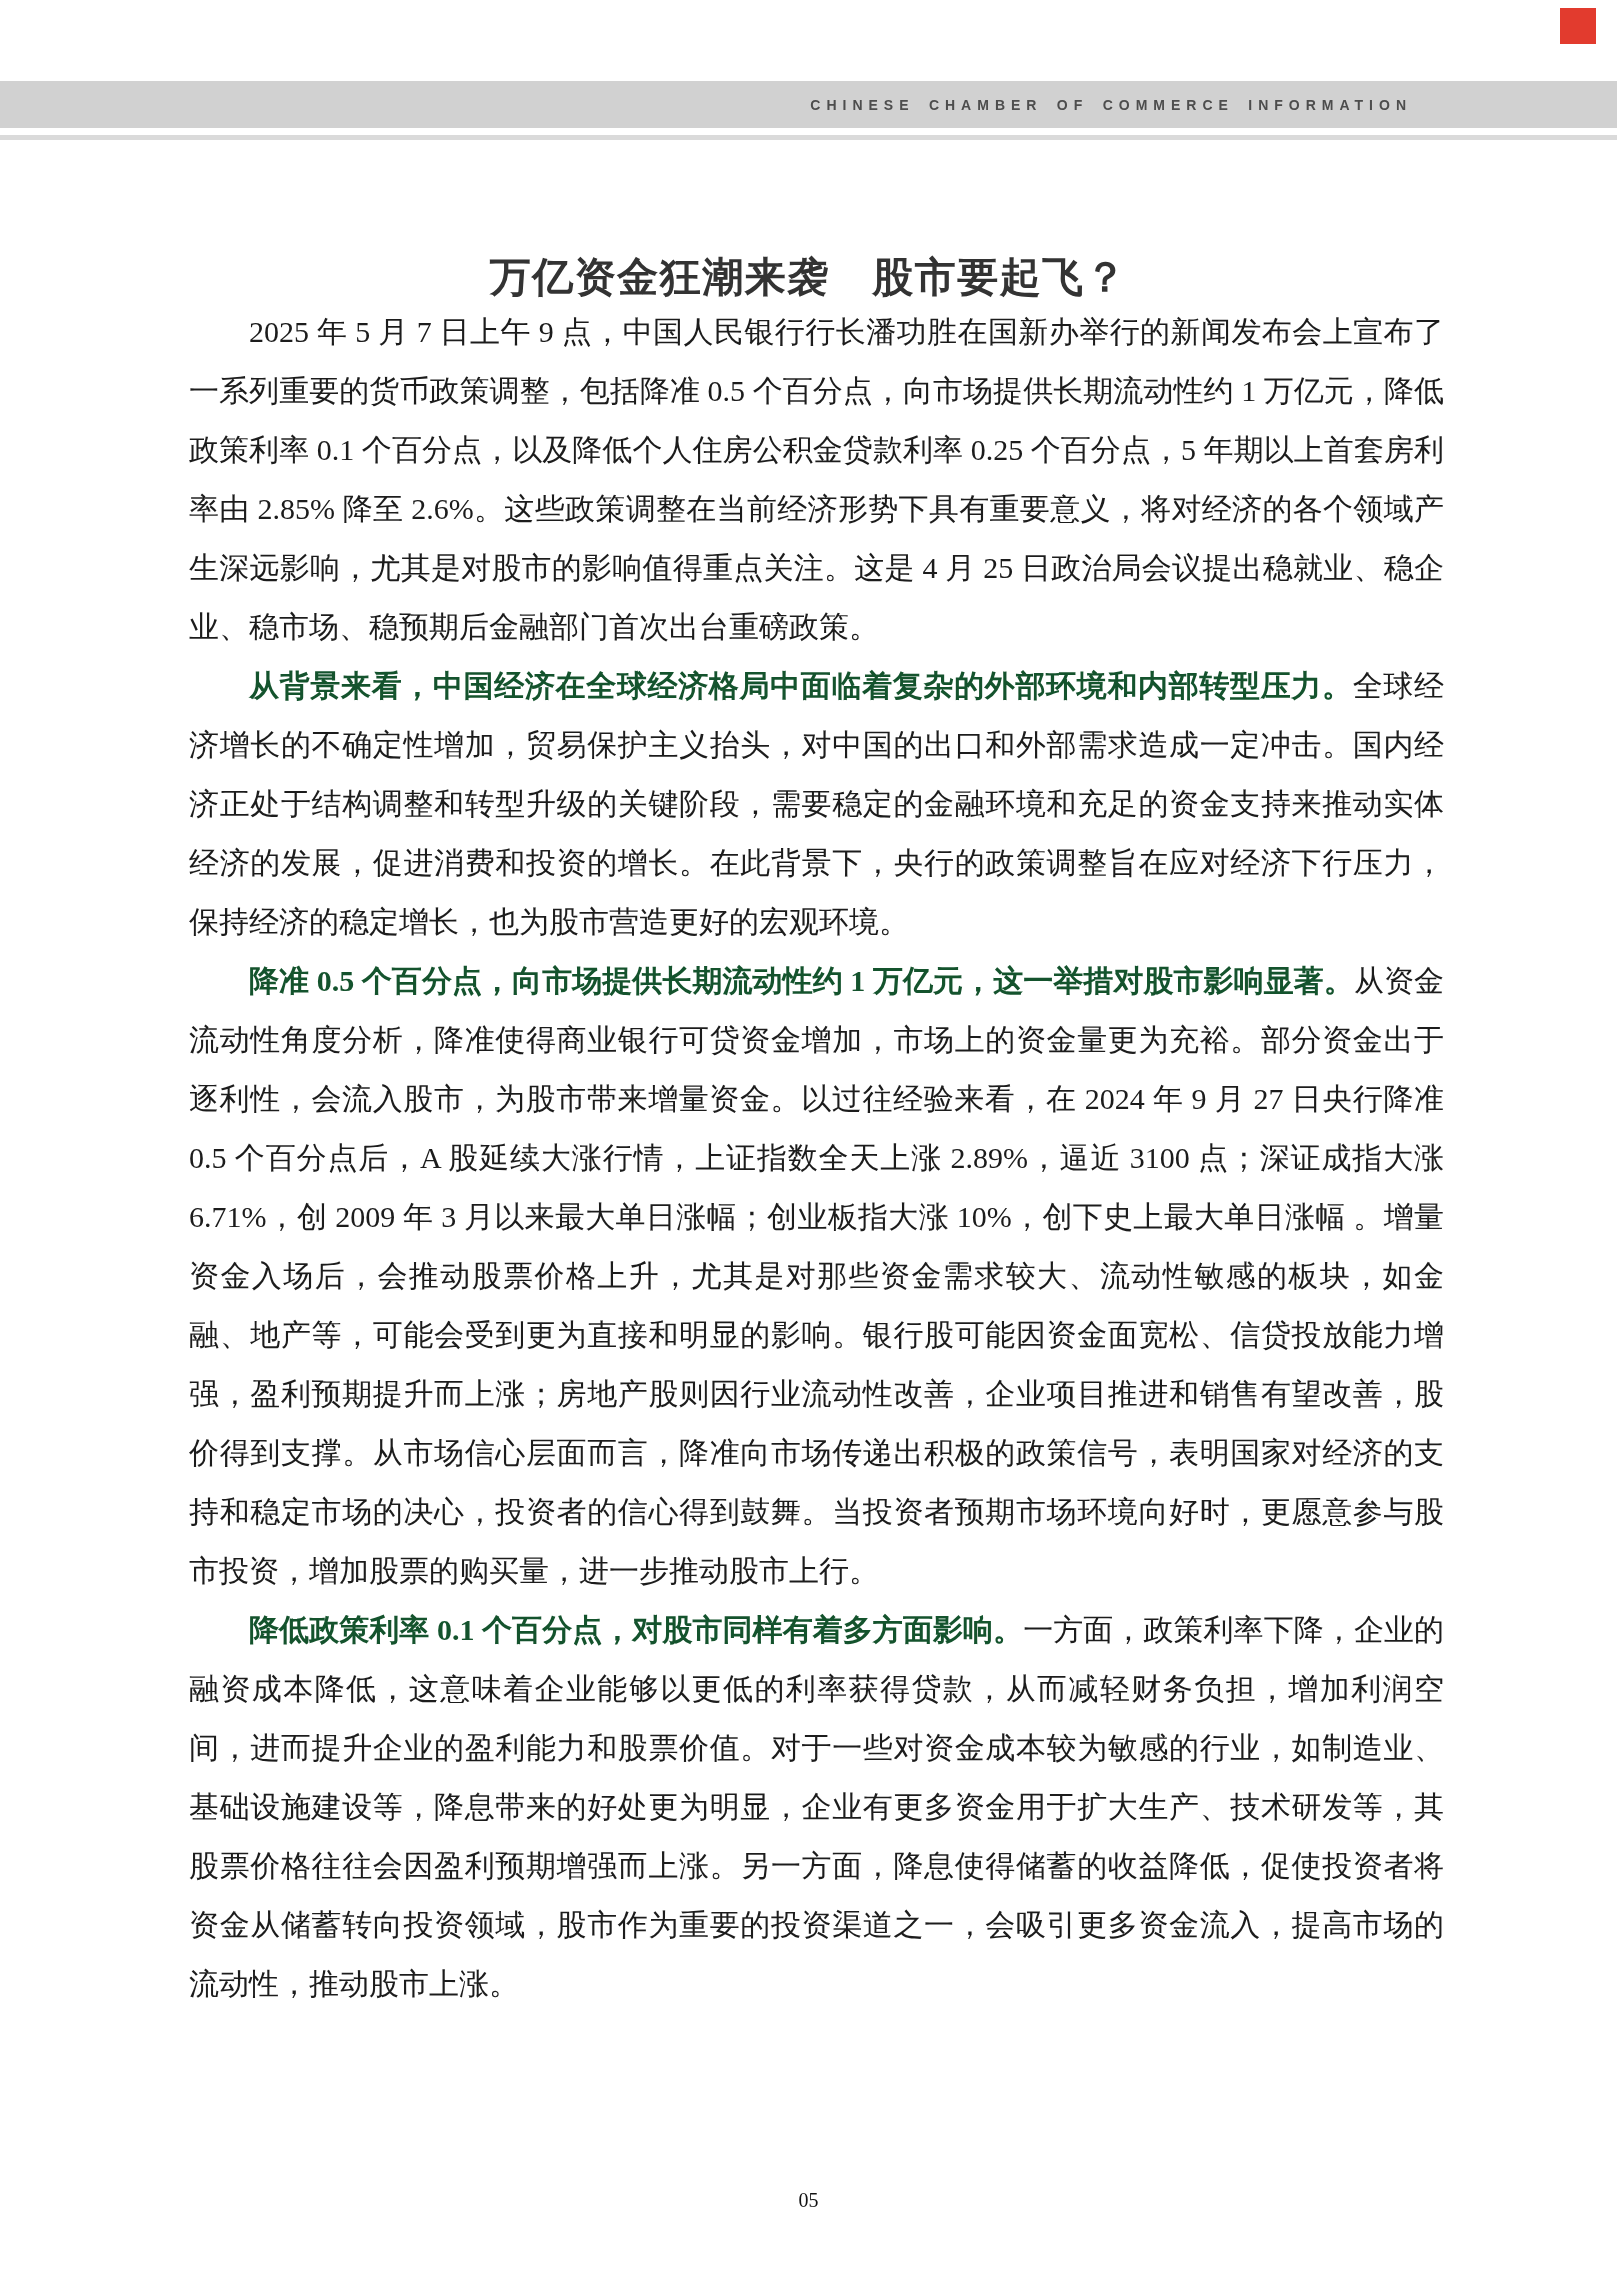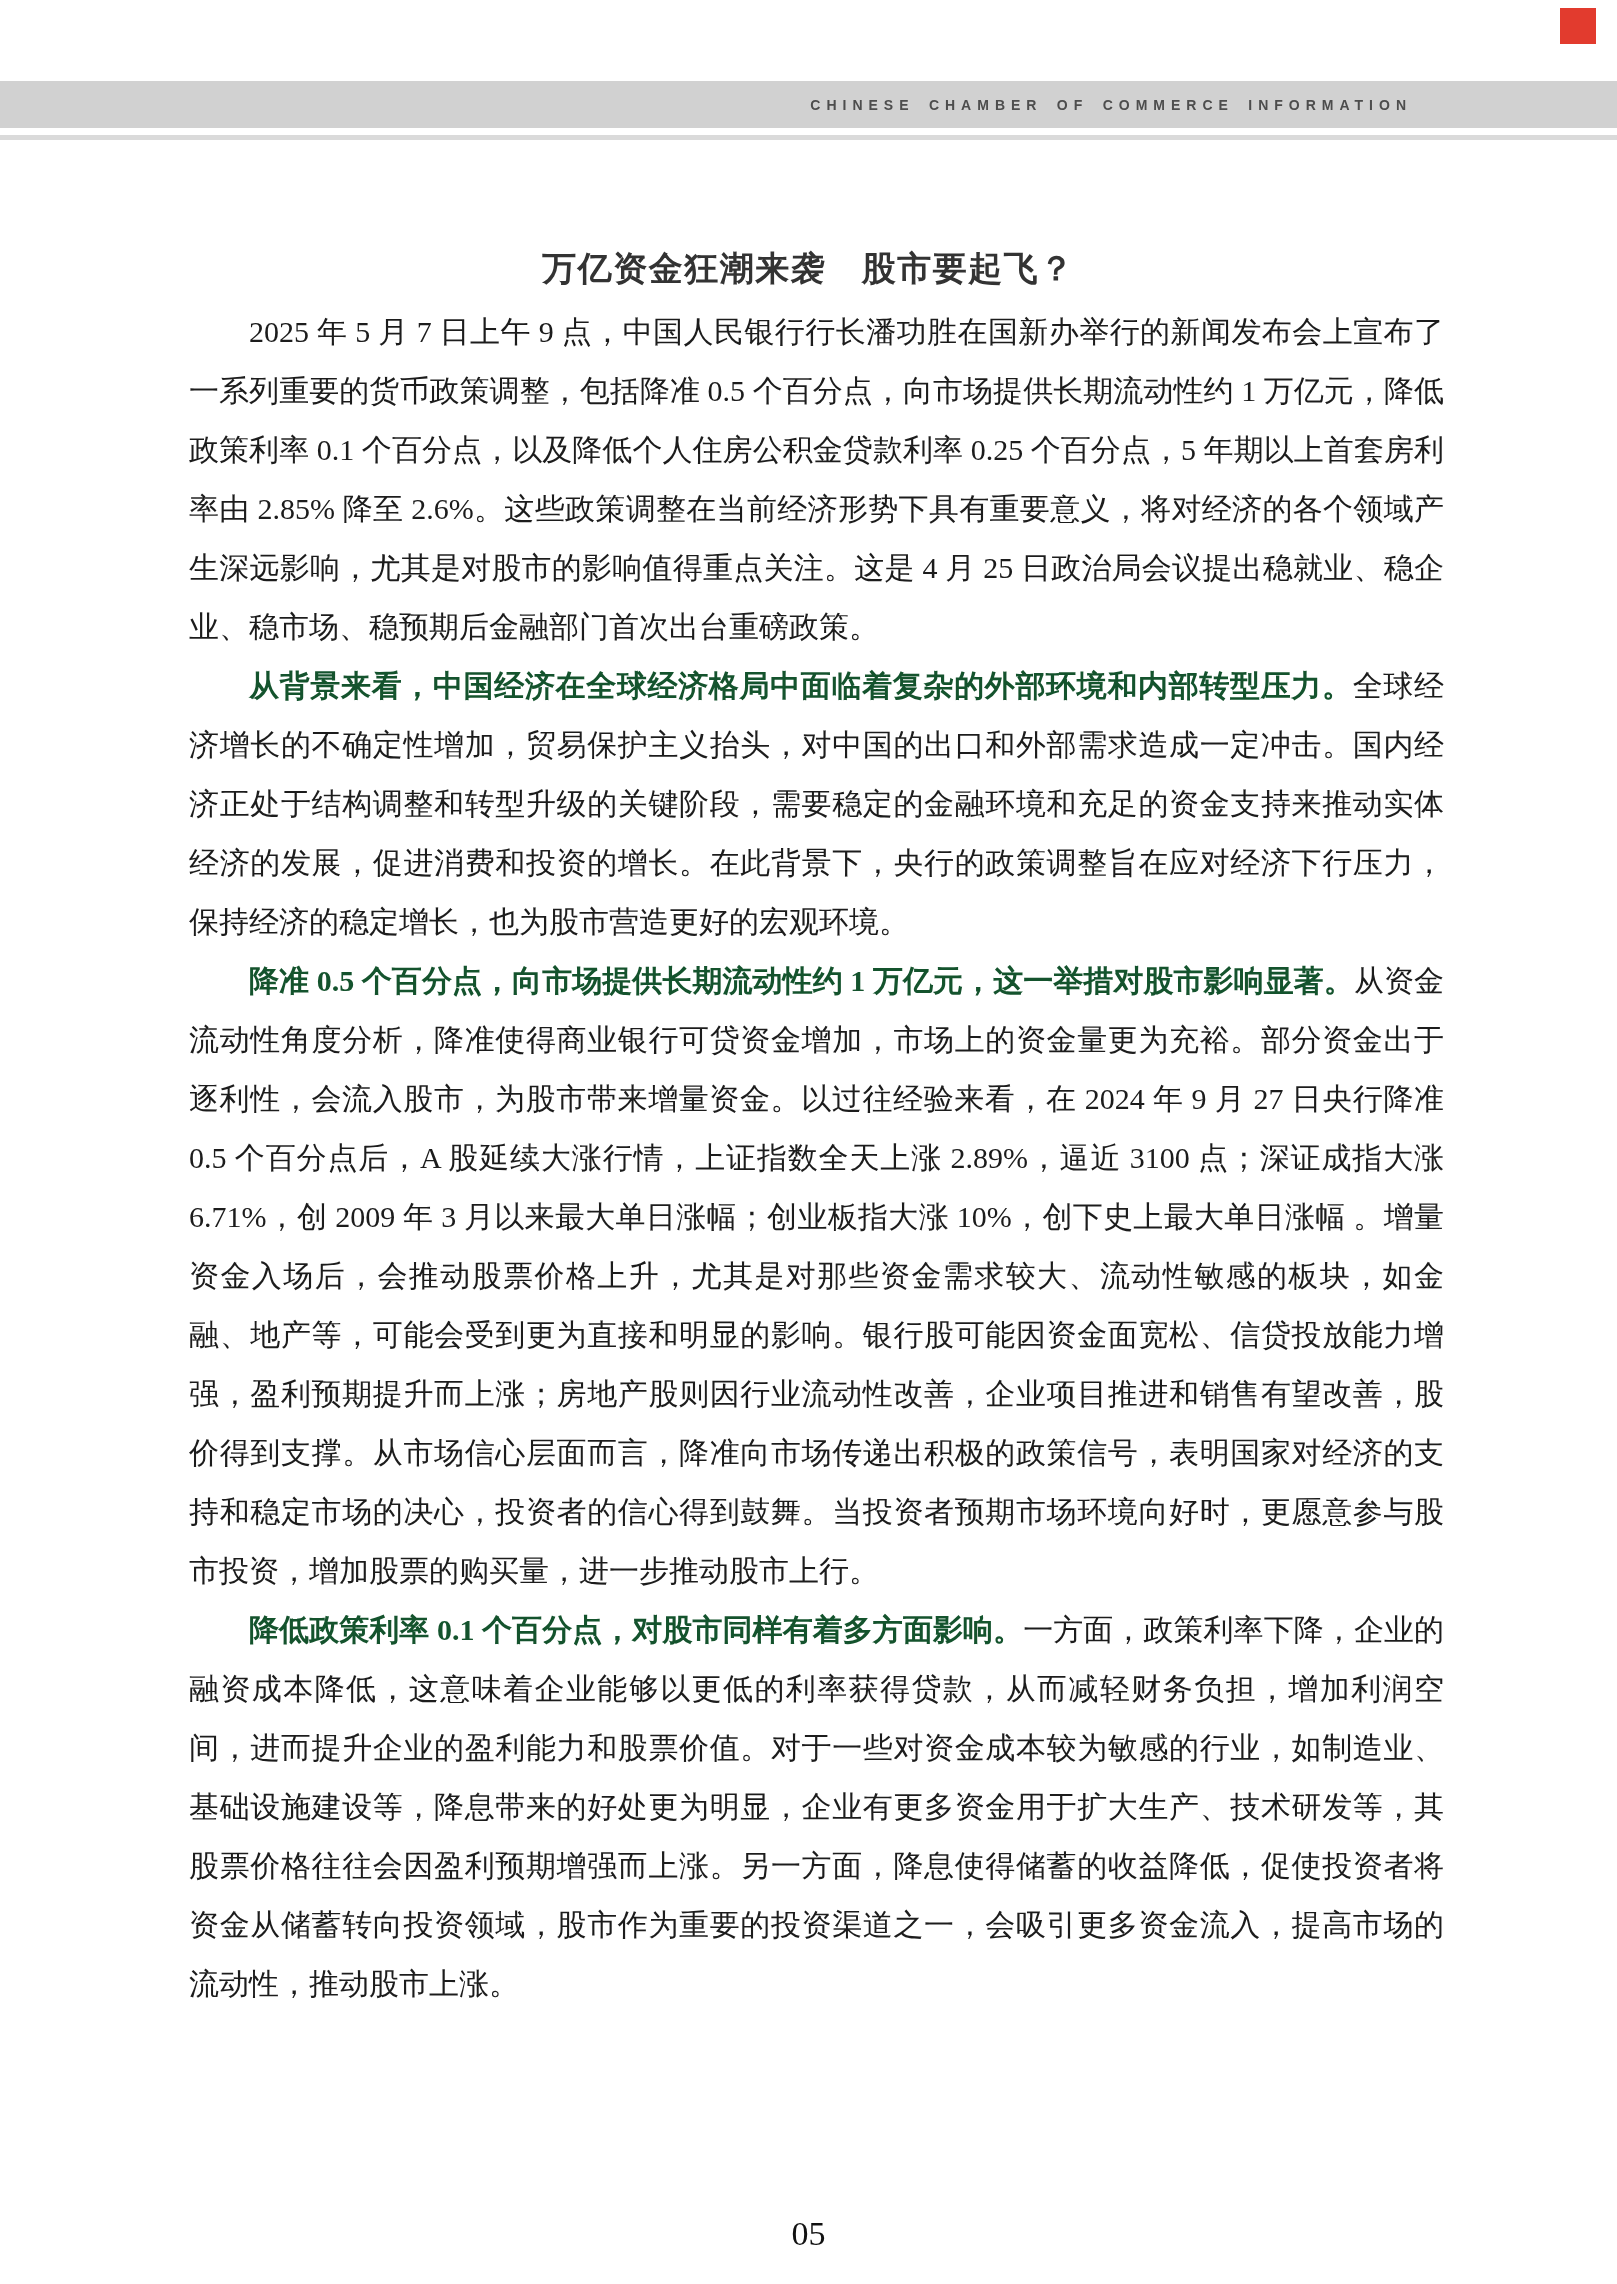--- a/index.html
+++ b/index.html
@@ -54,21 +54,21 @@
   }
 
   
   .article-title {
     position: absolute;
     top: 223px;
     left: 0;
     width: 100%;
     text-align: center;
     font-family: "Liberation Sans", "DejaVu Sans", sans-serif;
-    font-size: 34px;
+    font-size: 41px;
     font-weight: 700;
     color: #333333;
     letter-spacing: 1.5px;
     white-space: nowrap;
   }
 
   
   .article-body {
     position: absolute;
     top: 302px;
@@ -92,24 +92,23 @@
   }
 
   
   .page-number {
     position: absolute;
     top: 2183px;
     left: 0;
     width: 100%;
     text-align: center;
     font-family: "Liberation Serif", "DejaVu Serif", serif;
-    font-size: 34px;
+    font-size: 20px;
     line-height: 35px;
     color: #111111;
-    margin-top: 33px;
   }
 </style>
 </head>
 <body>
 
 <div>
 
   <div class="accent-square"></div>
 
   <div class="banner">

